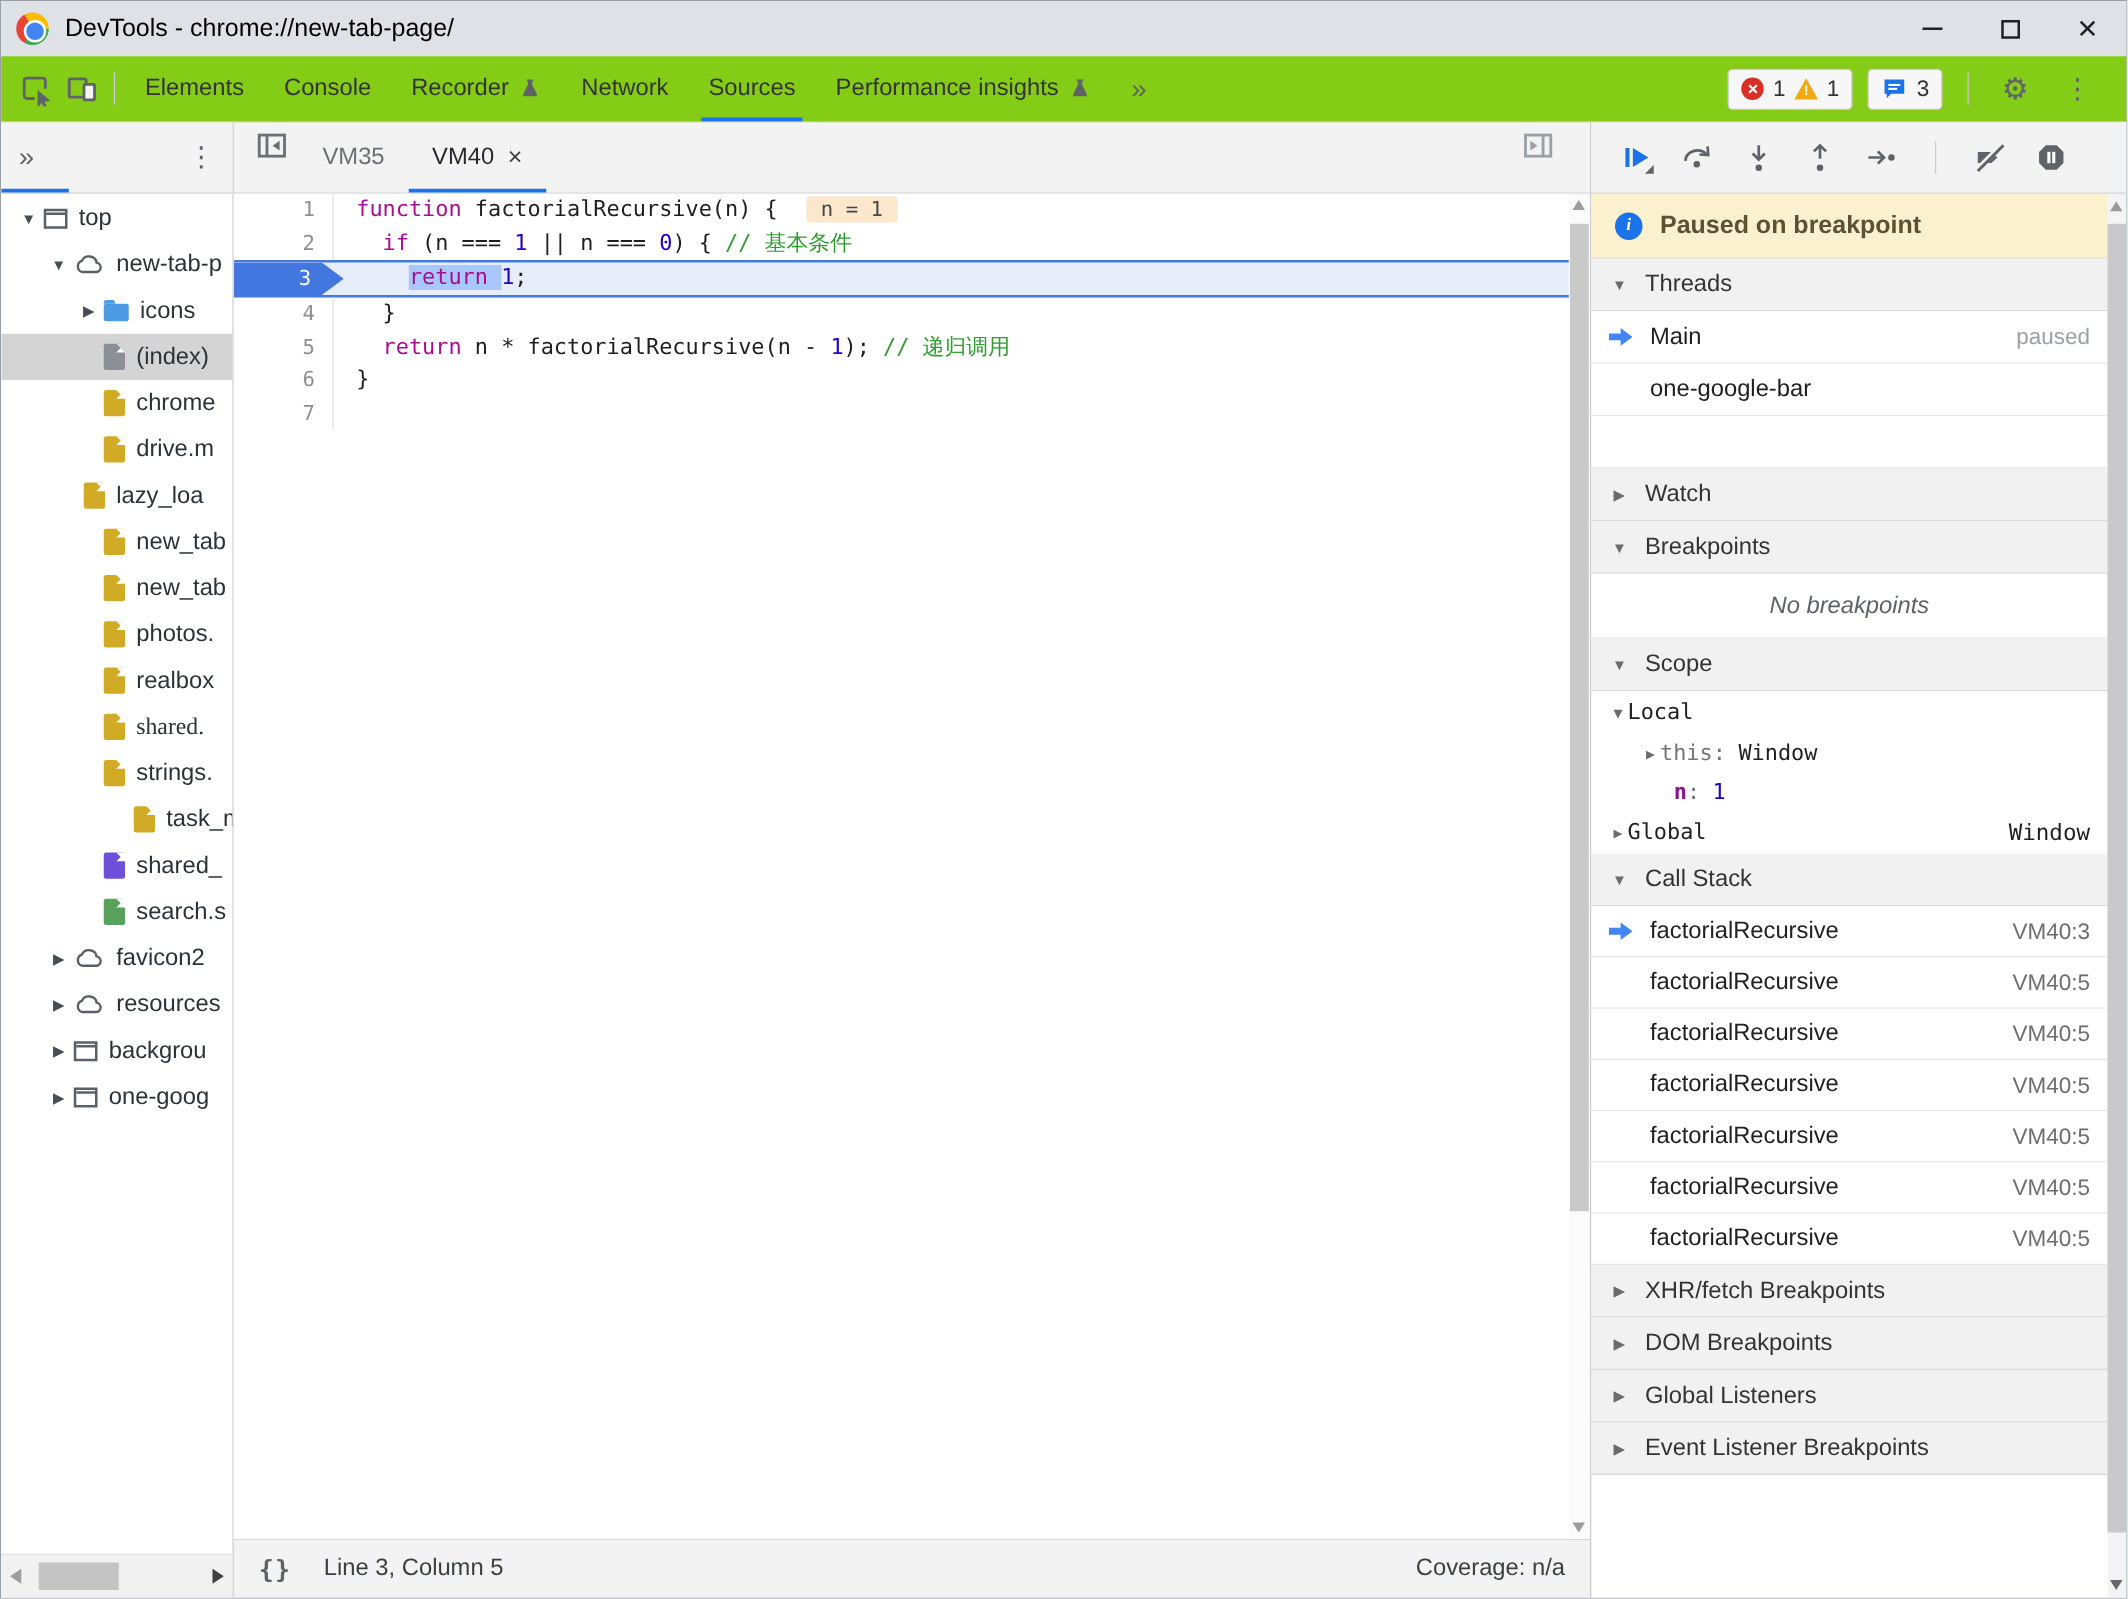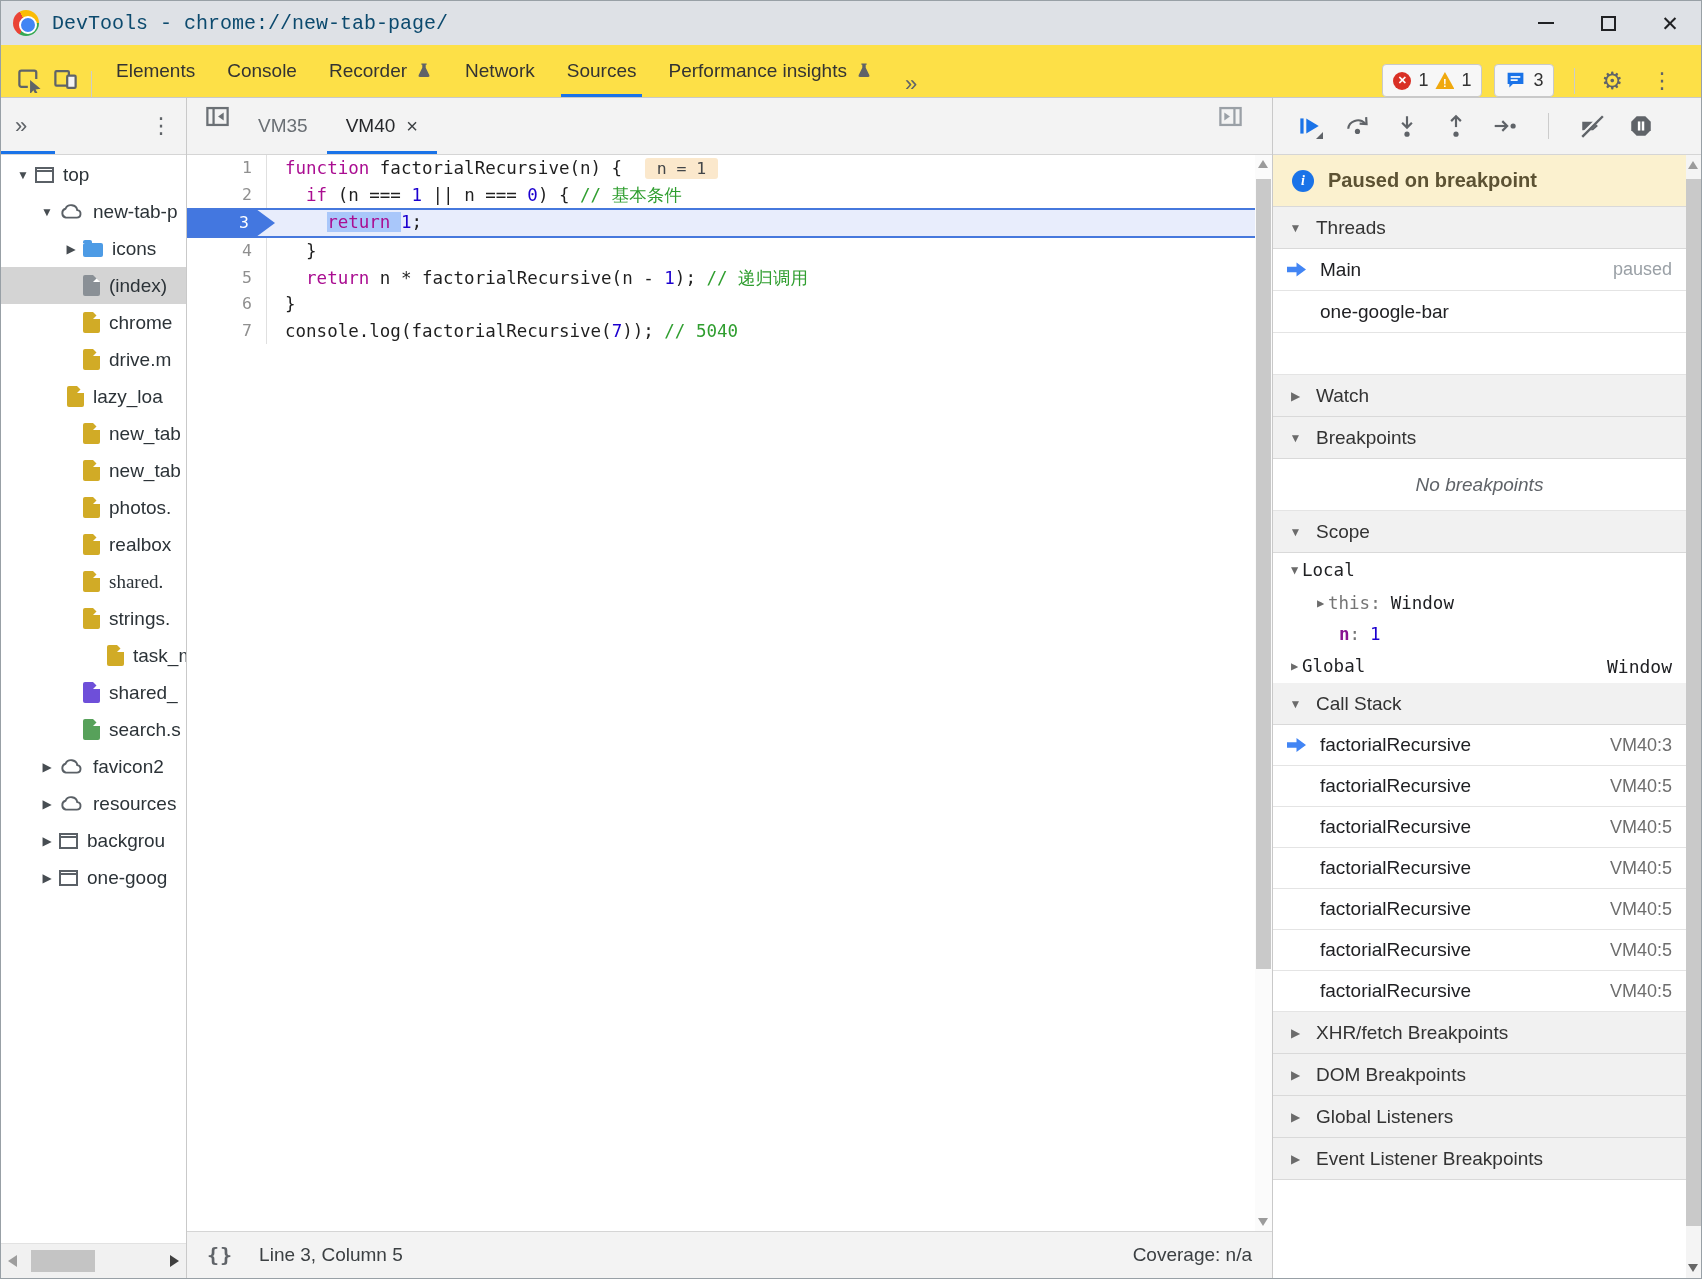--- a/index.html
+++ b/index.html
@@ -5,29 +5,29 @@
 * { margin:0; padding:0; box-sizing:border-box; }
 html,body { width:1702px; height:1279px; overflow:hidden; }
 body { font-family:"Liberation Sans", sans-serif; background:#fff; color:#202124; }
 .window { width:1702px; height:1279px; display:flex; flex-direction:column; border:1px solid #98a0a6; }
 
 
 .titlebar { height:44px; background:#dee1e6; display:flex; align-items:center; padding-left:12px; gap:13px; flex:none; }
 .chrome-logo { width:26px; height:26px; border-radius:50%;
   background:conic-gradient(from -30deg, #fbbc05 0 120deg, #34a853 120deg 240deg, #ea4335 240deg 360deg); position:relative; }
 .chrome-logo::after { content:""; position:absolute; left:6px; top:6px; width:14px; height:14px; border-radius:50%; background:#4285f4; border:2.5px solid #fff; }
-.title-text { font-size:20px; color:#0c4a6e;font-family:Liberation Mono, monospace; }
+.title-text { font-size:20px; color:#000000; }
 .win-controls { margin-left:auto; display:flex; height:100%; }
 .win-btn { width:62px; height:100%; display:flex; align-items:center; justify-content:center; }
 .glyph-min { width:16px; height:2px; background:#202124; display:block; }
 .glyph-max { width:15px; height:15px; border:2px solid #202124; display:block; }
 .glyph-close { font-size:21px; color:#202124; line-height:1; }
 
 
-.toolbar { height:53px; background:#fde047; border-bottom:1px solid #c9c9c9; display:flex; align-items:flex-end; padding:0 10px; flex:none; }
+.toolbar { height:53px; background:#84cc16; border-bottom:1px solid #c9c9c9; display:flex; align-items:center; padding:0 10px; flex:none; }
 .icon-btn { width:36px; height:36px; display:flex; align-items:center; justify-content:center; flex:none; }
 .vsep { width:1px; height:26px; background:#ccc; margin:0 8px; flex:none; }
 .dt-tabs { display:flex; height:100%; }
 .dt-tab { display:flex; align-items:center; gap:8px; padding:0 16px; font-size:19px; color:#333; position:relative; white-space:nowrap; }
 .dt-tab.active::after { content:""; position:absolute; left:10px; right:10px; bottom:0; height:3px; background:#1a73e8; }
 .more-tabs { font-size:22px; color:#5f6368; padding:0 16px; }
 .toolbar-right { margin-left:auto; display:flex; align-items:center; gap:12px; padding-right:8px; }
 .badge-pill { display:flex; align-items:center; gap:7px; border:1px solid #c9c9c9; border-radius:4px; background:#f7f7f7; padding:5px 10px; font-size:18px; color:#333; }
 .err-ic { width:18px; height:18px; border-radius:50%; background:#d93025; color:#fff; font-size:11px; font-weight:bold; display:flex; align-items:center; justify-content:center; }
 .warn-ic { width:19px; height:17px; background:#f0a90e; clip-path:polygon(50% 0,100% 100%,0 100%); color:#fff; font-size:11px; font-weight:bold; display:flex; align-items:flex-end; justify-content:center; line-height:1.1; }
@@ -388,21 +388,20 @@
             <div class="code-row">
               <span class="gutter">5</span>
               <span class="code-text"><span class="tk-pl">  </span><span class="tk-kw">return</span><span class="tk-pl"> n * factorialRecursive(n - </span><span class="tk-num">1</span><span class="tk-pl">); </span><span class="tk-com">// 递归调用</span></span>
             </div>
             <div class="code-row">
               <span class="gutter">6</span>
               <span class="code-text"><span class="tk-pl">}</span></span>
             </div>
             <div class="code-row">
               <span class="gutter">7</span>
-              <span class="code-text"><span class="tk-pl">console.log(factorialRecursive(</span><span class="tk-num">7</span><span class="tk-pl">)); </span><span class="tk-com">// 5040</span></span>
             </div>
           </div>
         <div class="v-scroll">
           <span class="vs-up"></span>
           <span class="vs-thumb ed-thumb"></span>
           <span class="vs-down"></span>
         </div>
       </div>
       <div class="status-bar">
         <span class="braces">{}</span>

